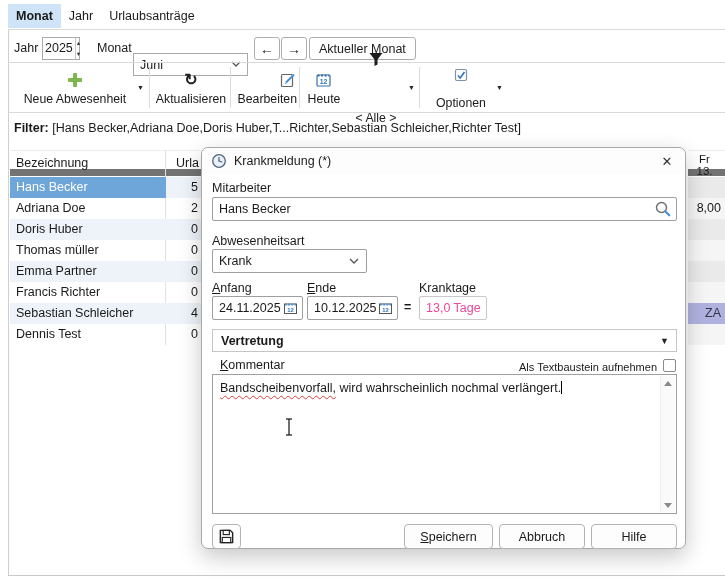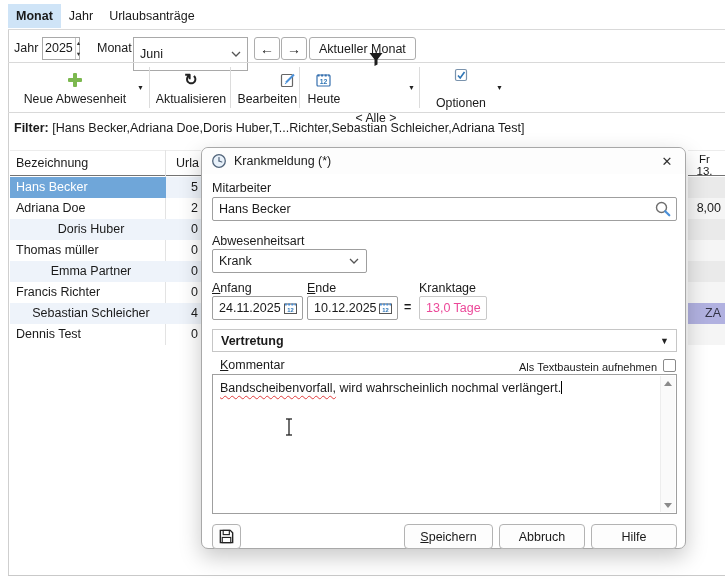--- a/index.html
+++ b/index.html
@@ -12,50 +12,50 @@
   .tabs{position:absolute;left:8px;top:4px;display:flex;height:24px;}
   .tab{padding:0 8px;display:flex;align-items:center;white-space:nowrap;}
   .tab.active{background:#cfe4f7;font-weight:bold;}
 
   
   .lbl{position:absolute;line-height:23px;white-space:nowrap;}
   .spinner{position:absolute;display:flex;border:1px solid #a9a9a9;background:#fff;height:23px;box-sizing:border-box;}
   .spinner .val{flex:1;text-align:right;padding:0 2px;line-height:21px;}
   .spinbtns{display:flex;flex-direction:column;border-left:1px solid #c8c8c8;width:13px;}
   .spinbtns span{flex:1;display:flex;align-items:center;justify-content:center;font-size:5.5px;color:#333;}
-  .combo{position:absolute;border:1px solid #a9a9a9;background:#fff;height:34px;box-sizing:border-box;display:flex;align-items:center;padding-left:6px;}
+  .combo{position:absolute;border:1px solid #a9a9a9;background:#fff;height:23px;box-sizing:border-box;display:flex;align-items:center;padding-left:6px;margin-top:16px;}
   .combo .chev{margin-left:auto;margin-right:6px;display:flex;}
   .navbtn{position:absolute;width:26px;height:23px;border:1px solid #adadad;border-radius:3px;background:#fff;display:flex;align-items:center;justify-content:center;font-weight:bold;font-size:14px;box-sizing:border-box;}
   .pushbtn{position:absolute;height:23px;border:1px solid #adadad;border-radius:3px;background:#fff;display:flex;align-items:center;justify-content:center;box-sizing:border-box;padding:0 9px;white-space:nowrap;}
 
   
   .tbtn{position:absolute;top:66px;height:44px;display:flex;flex-direction:column;align-items:center;justify-content:center;gap:2px;}
   .ticon{height:19px;display:flex;align-items:center;justify-content:center;}
   .tlabel{font-size:12.3px;white-space:nowrap;}
   .tdrop{position:absolute;font-size:7px;color:#222;}
   .tsep{position:absolute;top:67px;height:41px;width:1px;background:#dcdcdc;}
   .refresh-glyph{font-size:16px;font-weight:bold;line-height:16px;color:#222;}
 
   
   .filter{position:absolute;left:14px;top:121px;white-space:nowrap;}
   .filter .fl{font-weight:bold;}
 
   
-  .thead{box-sizing:border-box;border-top:1px solid #ececec;border-bottom:1px solid #737373;background:#fff;}
+  .thead{box-sizing:border-box;border-top:1px solid #ececec;border-bottom:7px solid #737373;background:#fff;}
   .thead-name{position:absolute;left:10px;top:150px;width:156px;height:26px;line-height:25px;padding-left:6px;}
   .thead-num{position:absolute;left:166px;top:150px;width:35px;height:26px;line-height:25px;text-align:right;padding-right:2px;overflow:hidden;}
   .thead-day{position:absolute;left:688px;top:150px;width:37px;height:26px;font-size:11.5px;line-height:12px;text-align:center;padding:2px 4px 0 0;}
   .gridv{position:absolute;left:165px;top:150px;width:1px;height:195px;background:#e3e3e3;}
   .rows-name{position:absolute;left:10px;top:177px;width:156px;}
   .rows-num{position:absolute;left:166px;top:177px;width:35px;}
   .rows-day{position:absolute;left:688px;top:177px;width:37px;}
   .trow{height:21px;line-height:21px;padding-left:6px;box-sizing:border-box;white-space:nowrap;overflow:hidden;}
   .rows-num .trow{padding:0 3px 0 0;text-align:right;}
   .rows-day .trow{padding:0 4px 0 0;text-align:right;}
-  .stripe{background:#eef3fa;text-align:center;}
+  .stripe{background:#eef3fa;}
   .sel{background:#6fa6d9;color:#fff;}
   .day-odd{background:#eaeaea;}
   .day-even{background:#f5f5f5;}
   .day-za{background:#b1b1e0;color:#333346;}
 
   
   #dialog{position:absolute;left:201px;top:147px;width:485px;height:402px;background:#fff;border:1px solid #a8a8a8;border-radius:7px;box-shadow:0 8px 22px rgba(0,0,0,.22);box-sizing:border-box;}
   .dtitle{position:absolute;left:0;top:0;right:0;height:26px;display:flex;align-items:center;padding-left:9px;background:#fdfdfd;border-radius:7px 7px 0 0;}
   .dtitle .txt{margin-left:7px;}
   .dclose{position:absolute;right:8px;top:4px;width:20px;height:19px;display:flex;align-items:center;justify-content:center;font-size:13px;color:#333;}
@@ -187,21 +187,21 @@
         <path d="M5 8.5 L7.2 11 L11.5 5" fill="none" stroke="#2e75b6" stroke-width="1.6"></path>
       </svg>
     </span>
     <span class="tlabel">Optionen</span>
   </div>
   <span class="tdrop" style="left:496px;top:84px;">▼</span>
   <div class="hline" style="left:8px;top:112px;width:717px;"></div>
 
   <div class="filter">
     <span class="fl">Filter:</span>
-    <span>[Hans Becker,Adriana Doe,Doris Huber,T...Richter,Sebastian Schleicher,Adriana Test]</span>
+    <span>[Hans Becker,Adriana Doe,Doris Huber,T...Richter,Sebastian Schleicher,Richter Test]</span>
   </div>
 
   <div class="thead thead-name">Bezeichnung</div>
   <div class="thead thead-num">Urla</div>
   <div class="thead thead-day">
     <div>Fr</div>
     <div>13.</div>
   </div>
   <div class="gridv"></div>
 

